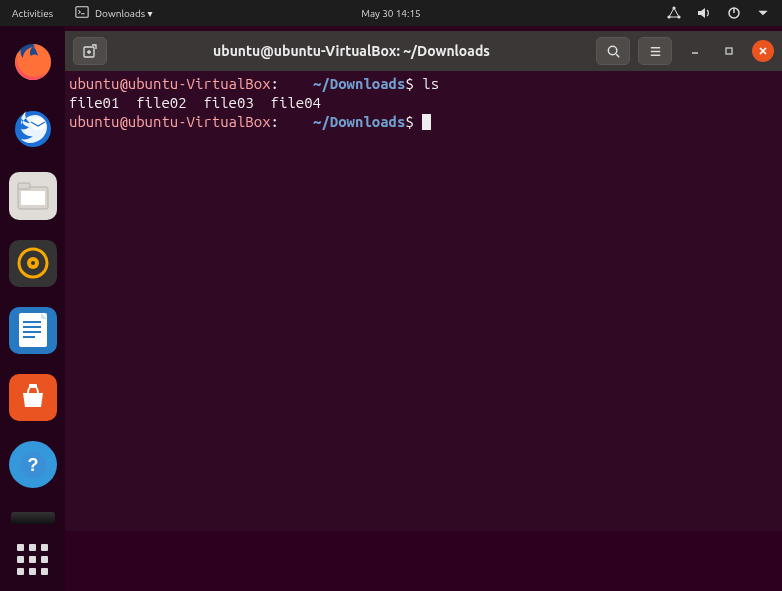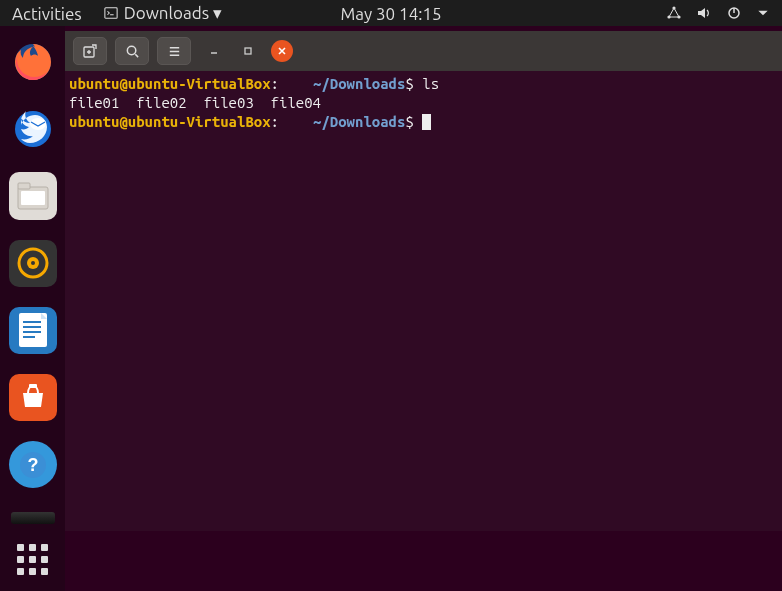--- a/index.html
+++ b/index.html
@@ -12,21 +12,21 @@
   position: relative;
 }
 
 
 .topbar {
   height: 26px;
   background: #1d1d1d;
   color: #ddd;
   display: flex;
   align-items: center;
-  font-size: 17px;
+  font-size: 10px;
   padding: 0 12px;
   gap: 22px;
 }
 .topbar .center {
   position: absolute;
   left: 50%;
   transform: translateX(-50%);
 }
 .topbar .right {
   margin-left: auto;
@@ -126,21 +126,21 @@
 .terminal-body {
   background: #300a24;
   color: #eee;
   font-family: "Ubuntu Mono", "DejaVu Sans Mono", monospace;
   font-size: 15px;
   line-height: 1.25;
   padding: 4px 4px;
   height: calc(100% - 40px);
   white-space: pre;
 }
-.prompt-user { color: #eab308; font-weight: bold; }
+.prompt-user { color: #fca5a5; font-weight: normal; }
 .prompt-path { color: #729fcf; font-weight: bold; margin-left: 34px; }
 .prompt-dollar { color: #eee; }
 .cursor {
   display: inline-block;
   width: 9px;
   height: 16px;
   background: #eee;
   vertical-align: text-bottom;
 }
 
@@ -265,20 +265,21 @@
 
 <div class="terminal-window">
   <div class="titlebar">
     <div class="tb-btn">
       <svg width="16" height="16" viewBox="0 0 16 16" fill="none" stroke="#ddd" stroke-width="1.3">
           <rect x="2" y="4" width="10" height="10" rx="1"></rect>
           <path d="M10 2h4v4"></path>
           <path d="M7 7v4M5 9h4"></path>
         </svg>
     </div>
+    <div class="title">ubuntu@ubuntu-VirtualBox: ~/Downloads</div>
     <div class="tb-btn">
       <svg width="15" height="15" viewBox="0 0 16 16" fill="none" stroke="#ddd" stroke-width="1.6">
           <circle cx="7" cy="7" r="4.5"></circle>
           <path d="M11 11l3 3"></path>
         </svg>
     </div>
     <div class="tb-btn">
       <svg width="15" height="15" viewBox="0 0 16 16" stroke="#ddd" stroke-width="1.6">
           <path d="M3 4h10M3 8h10M3 12h10"></path>
         </svg>

